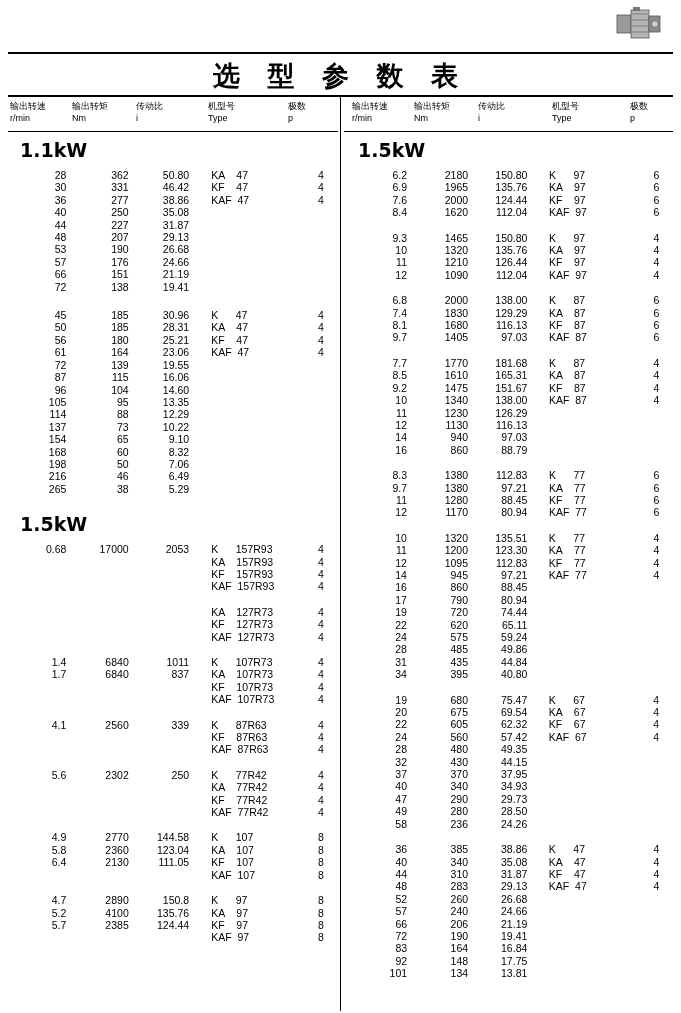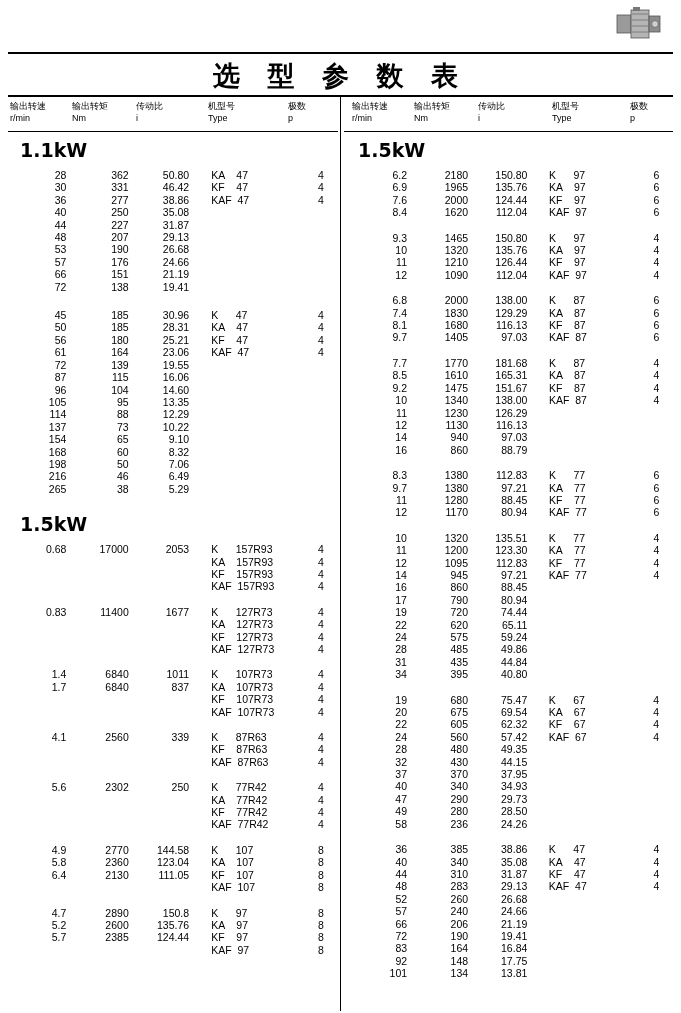--- a/index.html
+++ b/index.html
@@ -394,28 +394,20 @@
               <td></td>
               <td></td>
               <td></td>
             </tr>
           </tbody>
         </table>
         <div style="height: 7px;"></div>
         <table class="data">
           <tbody>
             <tr>
-              <td class="c-rpm">0.83</td>
-              <td class="c-tq">11400</td>
-              <td class="c-i">1677</td>
-              <td class="c-pad"></td>
-              <td class="c-type">K      127R73</td>
-              <td class="c-p">4</td>
-            </tr>
-            <tr>
               <td class="c-rpm"></td>
               <td class="c-tq"></td>
               <td class="c-i"></td>
               <td class="c-pad"></td>
               <td class="c-type">KA    127R73</td>
               <td class="c-p">4</td>
             </tr>
             <tr>
               <td class="c-rpm"></td>
               <td class="c-tq"></td>
@@ -620,21 +612,21 @@
             <tr>
               <td class="c-rpm">4.7</td>
               <td class="c-tq">2890</td>
               <td class="c-i">150.8</td>
               <td class="c-pad"></td>
               <td class="c-type">K      97</td>
               <td class="c-p">8</td>
             </tr>
             <tr>
               <td class="c-rpm">5.2</td>
-              <td class="c-tq">2600</td>
+              <td class="c-tq">4100</td>
               <td class="c-i">135.76</td>
               <td class="c-pad"></td>
               <td class="c-type">KA    97</td>
               <td class="c-p">8</td>
             </tr>
             <tr>
               <td class="c-rpm">5.7</td>
               <td class="c-tq">2385</td>
               <td class="c-i">124.44</td>
               <td class="c-pad"></td>

